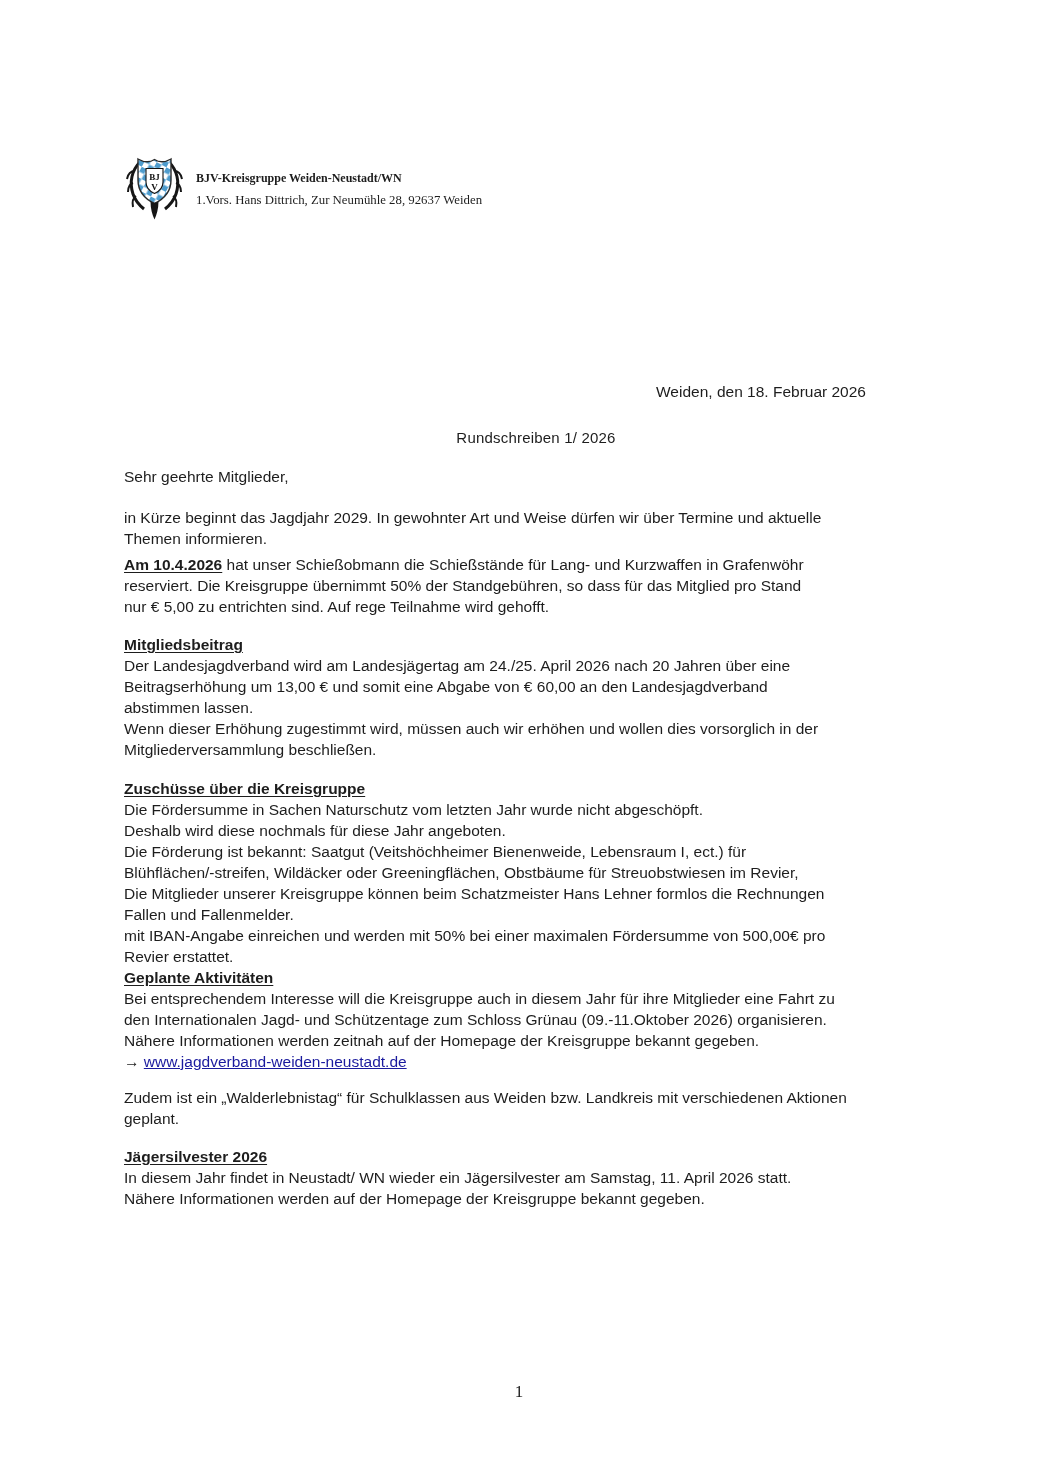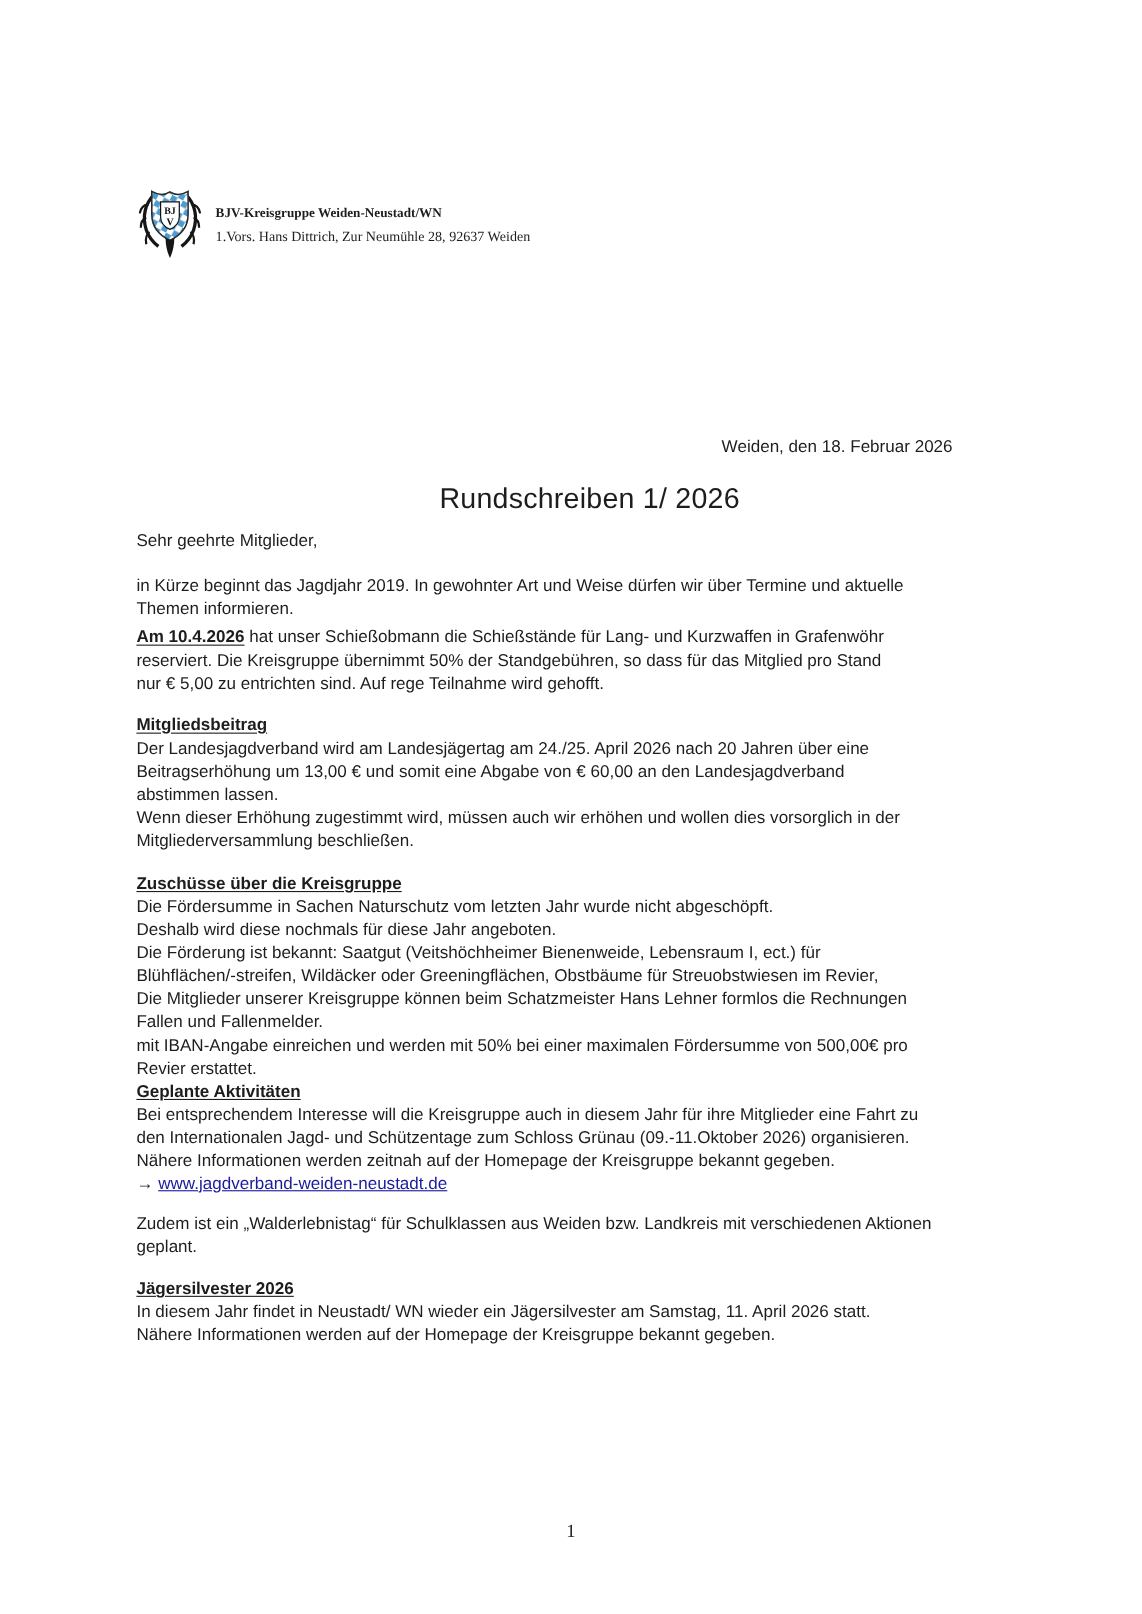--- a/index.html
+++ b/index.html
@@ -3,36 +3,36 @@
 <meta charset="utf-8">
 <style>
   html, body { margin: 0; padding: 0; background: #ffffff; }
   .page {
     position: relative;
     width: 1038px;
     height: 1467px;
     margin: 0 auto;
     background: #ffffff;
     box-sizing: border-box;
-    padding: 15px 90px 0 124px;
+    padding: 0 90px 0 124px;
     overflow: hidden;
     font-family: "Liberation Sans", sans-serif;
     font-size: 15.5px;
     line-height: 21px;
     color: #1d1d1d;
   }
   
   .letterhead { margin-top: 152px; margin-left: 2px; display: flex; gap: 13px; height: 70px; align-items: flex-start; }
   .crest { flex: 0 0 auto; }
   .head-text { margin-top: 15px; font-family: "Liberation Serif", serif; }
   .org-name { font-size: 12px; font-weight: bold; line-height: 23px; white-space: nowrap; }
   .org-address { font-size: 12.8px; line-height: 16px; margin-top: 2px; white-space: nowrap; }
   
   .dateline { margin-top: 159px; text-align: right; padding-right: 82px; white-space: nowrap; }
-  .doc-title { margin: 23px 0 0 0; text-align: center; font-size: 26px; font-weight: 400; line-height: 26px; letter-spacing: 0.2px; }
+  .doc-title { margin: 23px 0 0 0; text-align: center; font-size: 15px; font-weight: 400; line-height: 26px; letter-spacing: 0.2px; }
   
   .salutation { margin-top: 15px; }
   .line { white-space: nowrap; }
   .block { margin-top: 20px; }
   .sec-heading { font-weight: bold; text-decoration: underline; text-underline-offset: 2px; white-space: nowrap; }
   .main-heading { margin-top: 21px; font-weight: bold; text-decoration: underline; text-underline-offset: 2px; white-space: nowrap; }
   .m-shoot  { margin-top: 5px; }
   .m-jhv    { margin-top: 15px; }
   .m-beitrag{ margin-top: 17px; }
   .m-zusch  { margin-top: 18px; }
@@ -86,21 +86,21 @@
     </div>
   </div>
 
   <div class="dateline">Weiden, den 18. Februar 2026</div>
 
   <div class="doc-title">Rundschreiben 1/ 2026</div>
 
   <div class="salutation line">Sehr geehrte Mitglieder,</div>
 
   <div class="block">
-    <div class="line">in Kürze beginnt das Jagdjahr 2019. In gewohnter Art und Weise dürfen wir über Termine und aktuelle</div>
+    <div class="line">in Kürze beginnt das Jagdjahr 2029. In gewohnter Art und Weise dürfen wir über Termine und aktuelle</div>
     <div class="line">Themen informieren.</div>
   </div>
 
 
   <div class="block m-shoot">
     <div class="line"><span class="lead">Am 10.4.2026</span><span> hat unser Schießobmann die Schießstände für Lang- und Kurzwaffen in Grafenwöhr</span></div>
     <div class="line">reserviert. Die Kreisgruppe übernimmt 50% der Standgebühren, so dass für das Mitglied pro Stand</div>
     <div class="line">nur € 5,00 zu entrichten sind. Auf rege Teilnahme wird gehofft.</div>
   </div>
 

